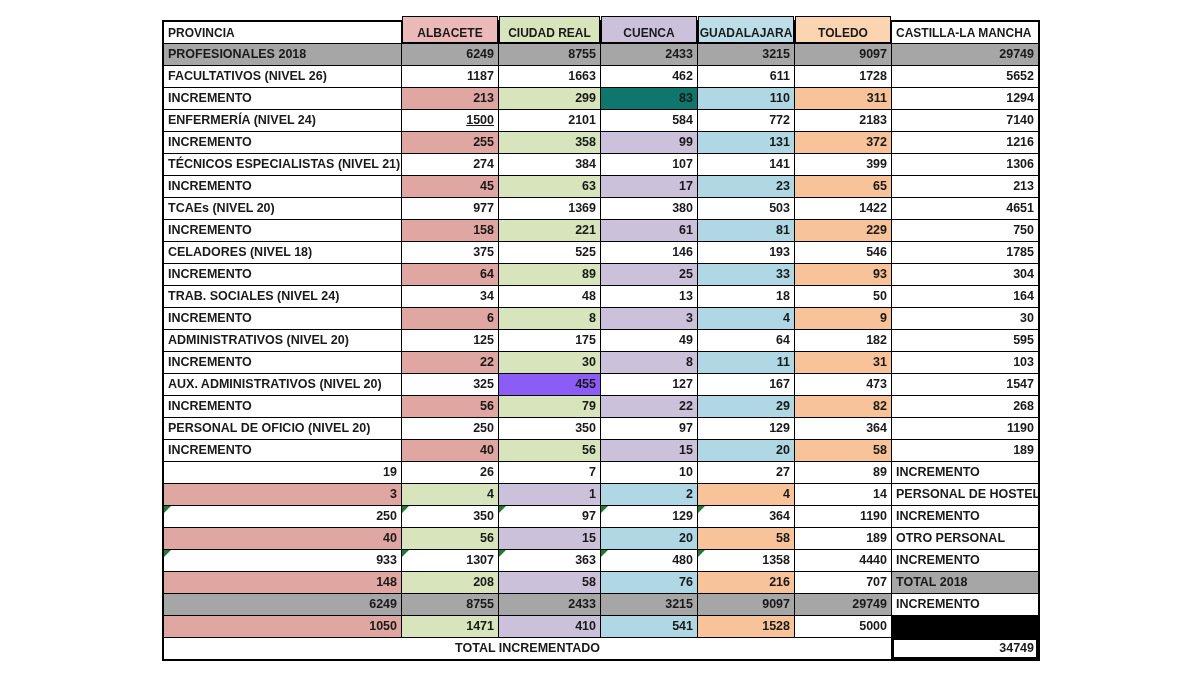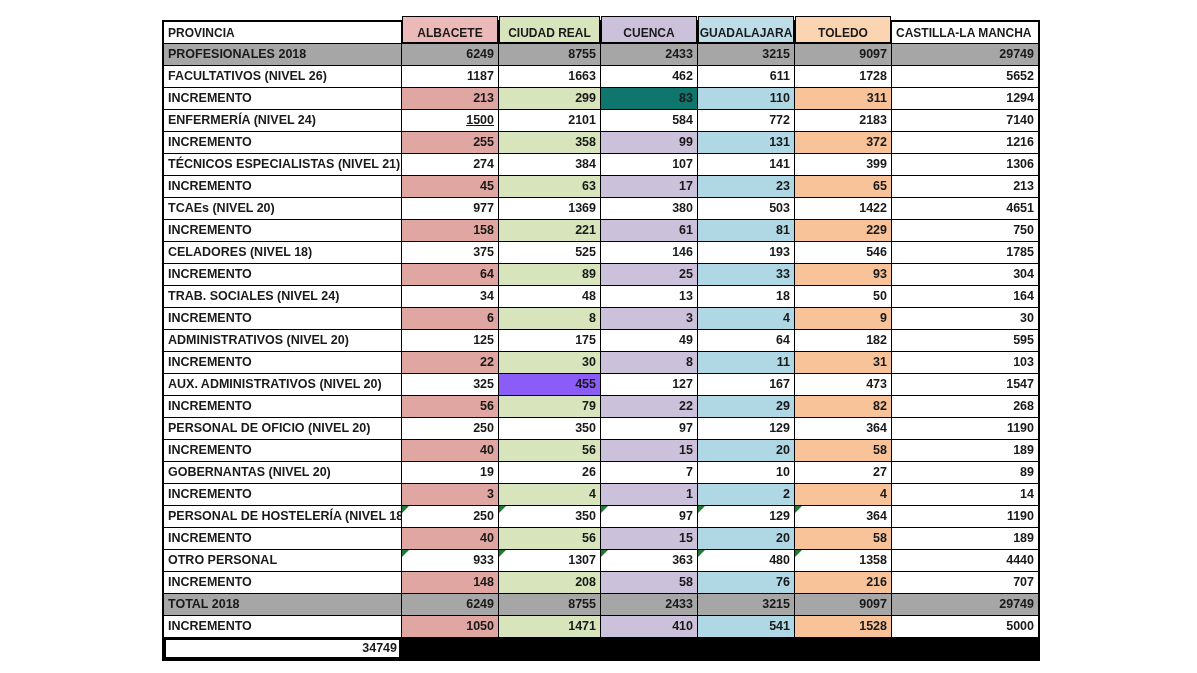--- a/index.html
+++ b/index.html
@@ -182,21 +182,20 @@
       <div class="cell num" style="background: rgb(255, 255, 255);">129</div>
       <div class="cell num" style="background: rgb(255, 255, 255);">364</div>
       <div class="cell num" style="background: rgb(255, 255, 255);">1190</div>
       <div class="cell label" style="background: rgb(255, 255, 255);">INCREMENTO</div>
       <div class="cell num" style="background: rgb(223, 166, 162);">40</div>
       <div class="cell num" style="background: rgb(215, 228, 188);">56</div>
       <div class="cell num" style="background: rgb(204, 193, 218);">15</div>
       <div class="cell num" style="background: rgb(175, 216, 228);">20</div>
       <div class="cell num" style="background: rgb(248, 195, 153);">58</div>
       <div class="cell num" style="background: rgb(255, 255, 255);">189</div>
-      <div class="cell label" style="background: rgb(255, 255, 255);">GOBERNANTAS (NIVEL 20)</div>
       <div class="cell num" style="background: rgb(255, 255, 255);">19</div>
       <div class="cell num" style="background: rgb(255, 255, 255);">26</div>
       <div class="cell num" style="background: rgb(255, 255, 255);">7</div>
       <div class="cell num" style="background: rgb(255, 255, 255);">10</div>
       <div class="cell num" style="background: rgb(255, 255, 255);">27</div>
       <div class="cell num" style="background: rgb(255, 255, 255);">89</div>
       <div class="cell label" style="background: rgb(255, 255, 255);">INCREMENTO</div>
       <div class="cell num" style="background: rgb(223, 166, 162);">3</div>
       <div class="cell num" style="background: rgb(215, 228, 188);">4</div>
       <div class="cell num" style="background: rgb(204, 193, 218);">1</div>
@@ -238,15 +237,16 @@
       <div class="cell num" style="background: rgb(166, 166, 166);">3215</div>
       <div class="cell num" style="background: rgb(166, 166, 166);">9097</div>
       <div class="cell num" style="background: rgb(166, 166, 166);">29749</div>
       <div class="cell label" style="background: rgb(255, 255, 255);">INCREMENTO</div>
       <div class="cell num" style="background: rgb(223, 166, 162);">1050</div>
       <div class="cell num" style="background: rgb(215, 228, 188);">1471</div>
       <div class="cell num" style="background: rgb(204, 193, 218);">410</div>
       <div class="cell num" style="background: rgb(175, 216, 228);">541</div>
       <div class="cell num" style="background: rgb(248, 195, 153);">1528</div>
       <div class="cell num" style="background: rgb(255, 255, 255);">5000</div>
+      <div class="cell center" style="background: rgb(255, 255, 255); grid-column: 1 / 7;">TOTAL INCREMENTADO</div>
       <div class="cell num thickbox" style="background: rgb(255, 255, 255);">34749</div>
     </div>
 </div>
 
 </body></html>

